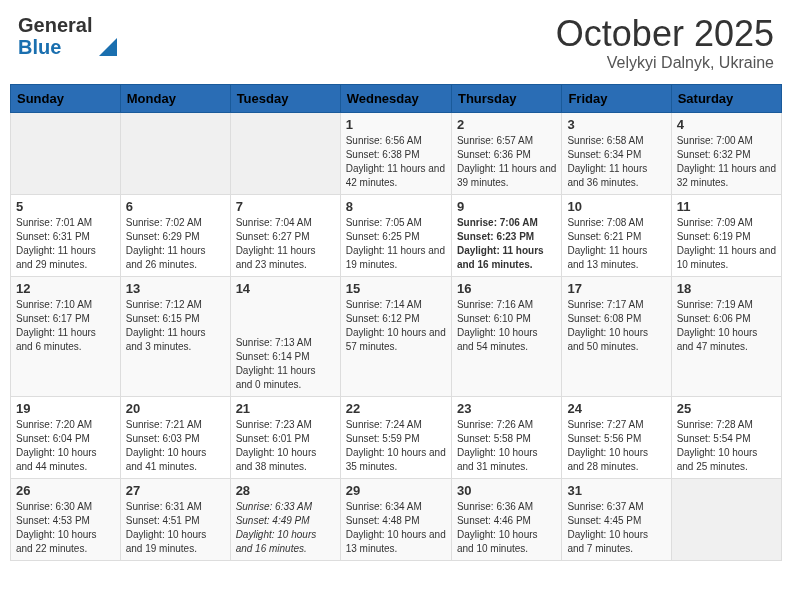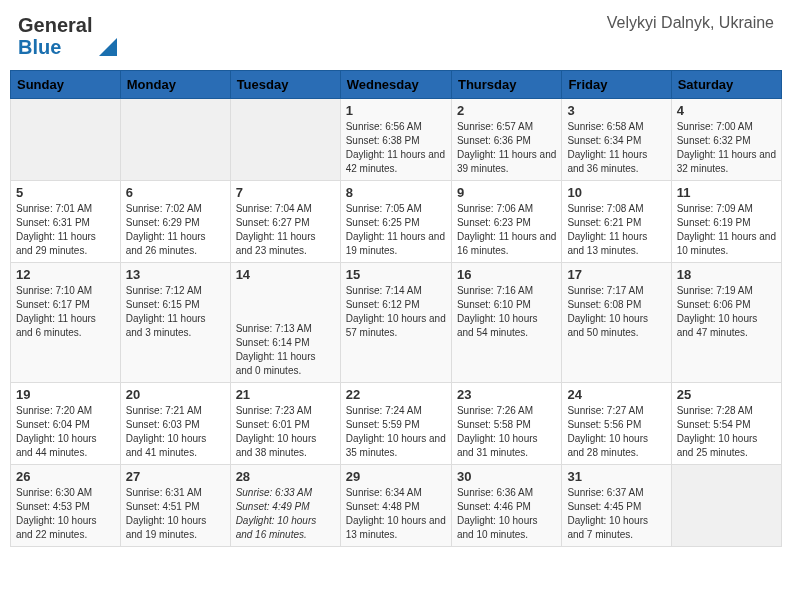--- a/index.html
+++ b/index.html
@@ -88,20 +88,21 @@
       <span style="font-size:20px;font-weight:bold;color:#333;line-height:1.1;">General</span>
       <div style="display:flex;align-items:center;gap:36px;">
         <span style="font-size:20px;font-weight:bold;color:#1a6faf;line-height:1.1;">Blue</span>
         <svg width="18" height="18" viewBox="0 0 18 18" style="margin-left:2px;margin-bottom:0px;">
           <polygon points="0,18 18,18 18,0" fill="#1a6faf"></polygon>
         </svg>
       </div>
     </div>
   </div>
   <div class="title-block">
+    <div class="month-title">October 2025</div>
     <div class="location-title">Velykyi Dalnyk, Ukraine</div>
   </div>
 </div>
 
 <table class="calendar">
   <thead>
     <tr>
     <th>Sunday</th>
         <th>Monday</th>
         <th>Tuesday</th>
@@ -161,21 +162,21 @@
 Daylight: 11 hours and 23 minutes.</div>
         </td>
         <td>
           <span class="day-number">8</span>
           <div class="day-info" style="white-space: pre-line;">Sunrise: 7:05 AM
 Sunset: 6:25 PM
 Daylight: 11 hours and 19 minutes.</div>
         </td>
         <td>
           <span class="day-number">9</span>
-          <div class="day-info" style="white-space: pre-line;">Sunrise: 7:06 AM
+          <div class="day-info" style="white-space: pre-line; font-weight: bold;">Sunrise: 7:06 AM
 Sunset: 6:23 PM
 Daylight: 11 hours and 16 minutes.</div>
         </td>
         <td>
           <span class="day-number">10</span>
           <div class="day-info" style="white-space: pre-line;">Sunrise: 7:08 AM
 Sunset: 6:21 PM
 Daylight: 11 hours and 13 minutes.</div>
         </td>
         <td>

